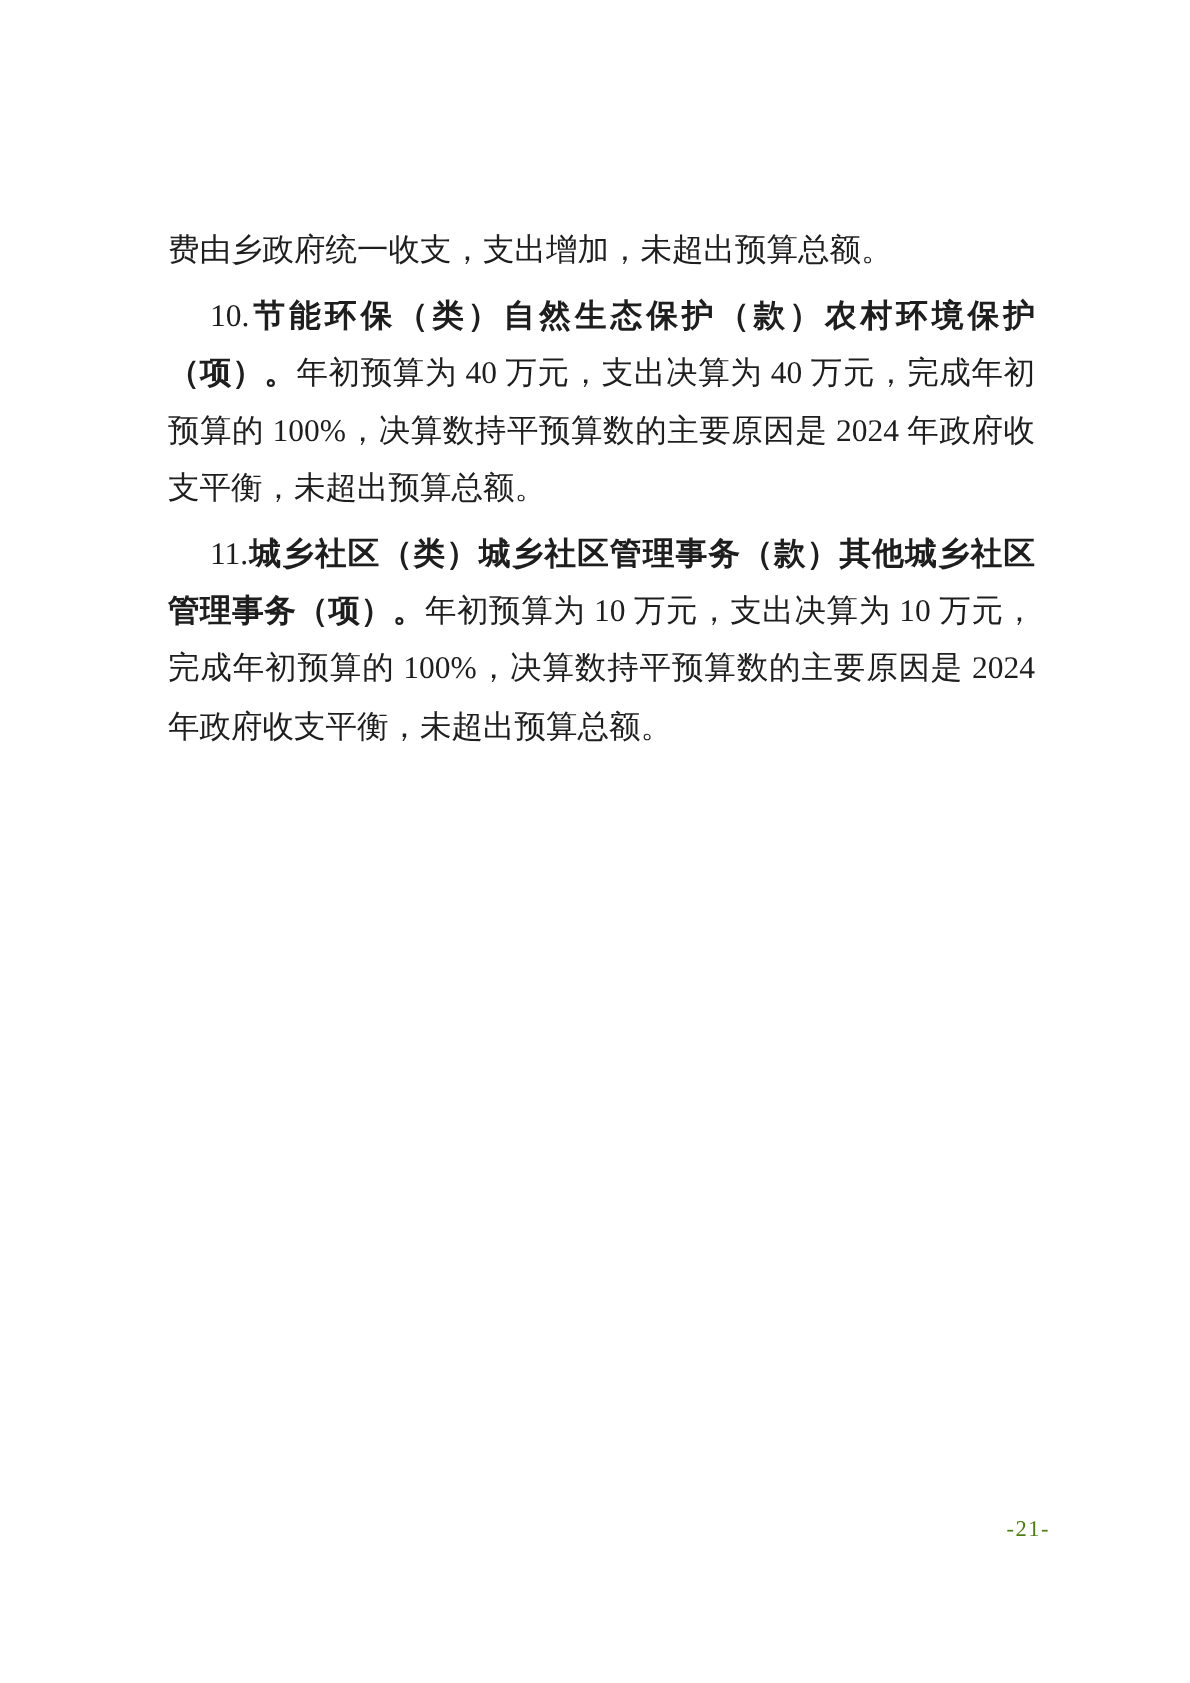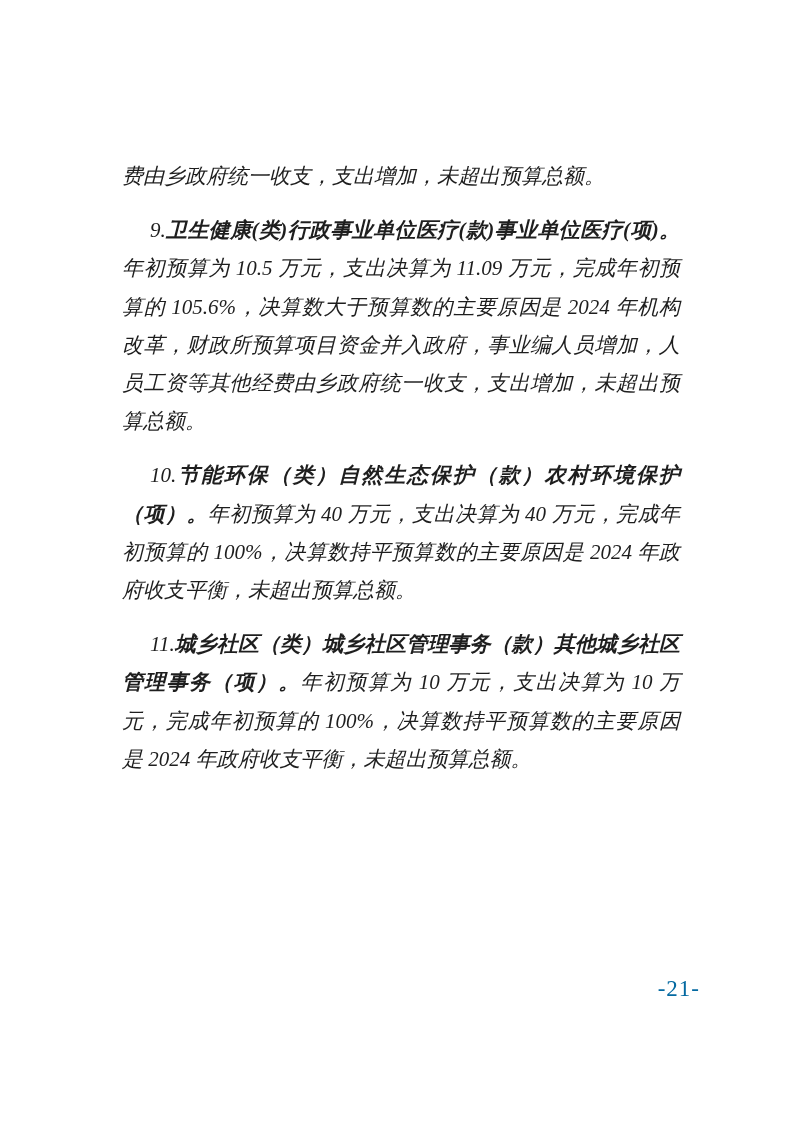--- a/index.html
+++ b/index.html
@@ -15,55 +15,53 @@
     overflow: hidden;
     font-family: "Liberation Serif", serif;
   }
   .text-block {
     position: absolute;
     left: 106px;
     top: 141px;
     width: 590px;
   }
   p.doc-para {
-    margin: 16px;
+    margin: 6px;
     padding: 0;
     font-size: 21px;
     line-height: 38.2px;
     color: #1e1e1e;
     text-align: justify;
     text-justify: inter-ideograph;
     word-break: break-all;
-    font-style: italic;
   }
   p.doc-para.indent {
     text-indent: 28px;
   }
   .para-title {
     font-weight: 700;
   }
   .page-num {
     position: absolute;
-    top: 974px;
+    top: 1005px;
     right: 93px;
-    font-size: 23px;
+    font-size: 15px;
     line-height: 30px;
-    color: #0369a1;
+    color: #4d7c0f;
     letter-spacing: 1px;
   }
 </style>
 </head>
 <body>
 
 <div class="page">
   <div class="text-block">
 
     <p class="doc-para"><span>费由乡政府统一收支，支出增加，未超出预算总额。</span></p>
 
-    <p class="doc-para indent"><span>9.</span><span class="para-title">卫生健康(类)行政事业单位医疗(款)事业单位医疗(项)。</span><span>年初预算为 10.5 万元，支出决算为 11.09 万元，完成年初预算的 105.6%，决算数大于预算数的主要原因是 2024 年机构改革，财政所预算项目资金并入政府，事业编人员增加，人员工资等其他经费由乡政府统一收支，支出增加，未超出预算总额。</span></p>
 
     <p class="doc-para indent"><span>10.</span><span class="para-title">节能环保（类）自然生态保护（款）农村环境保护（项）。</span><span>年初预算为 40 万元，支出决算为 40 万元，完成年初预算的 100%，决算数持平预算数的主要原因是 2024 年政府收支平衡，未超出预算总额。</span></p>
 
     <p class="doc-para indent"><span>11.</span><span class="para-title">城乡社区（类）城乡社区管理事务（款）其他城乡社区管理事务（项）。</span><span>年初预算为 10 万元，支出决算为 10 万元，完成年初预算的 100%，决算数持平预算数的主要原因是 2024 年政府收支平衡，未超出预算总额。</span></p>
 
 
 
   </div>
 
   <div class="page-num">-21-</div>

